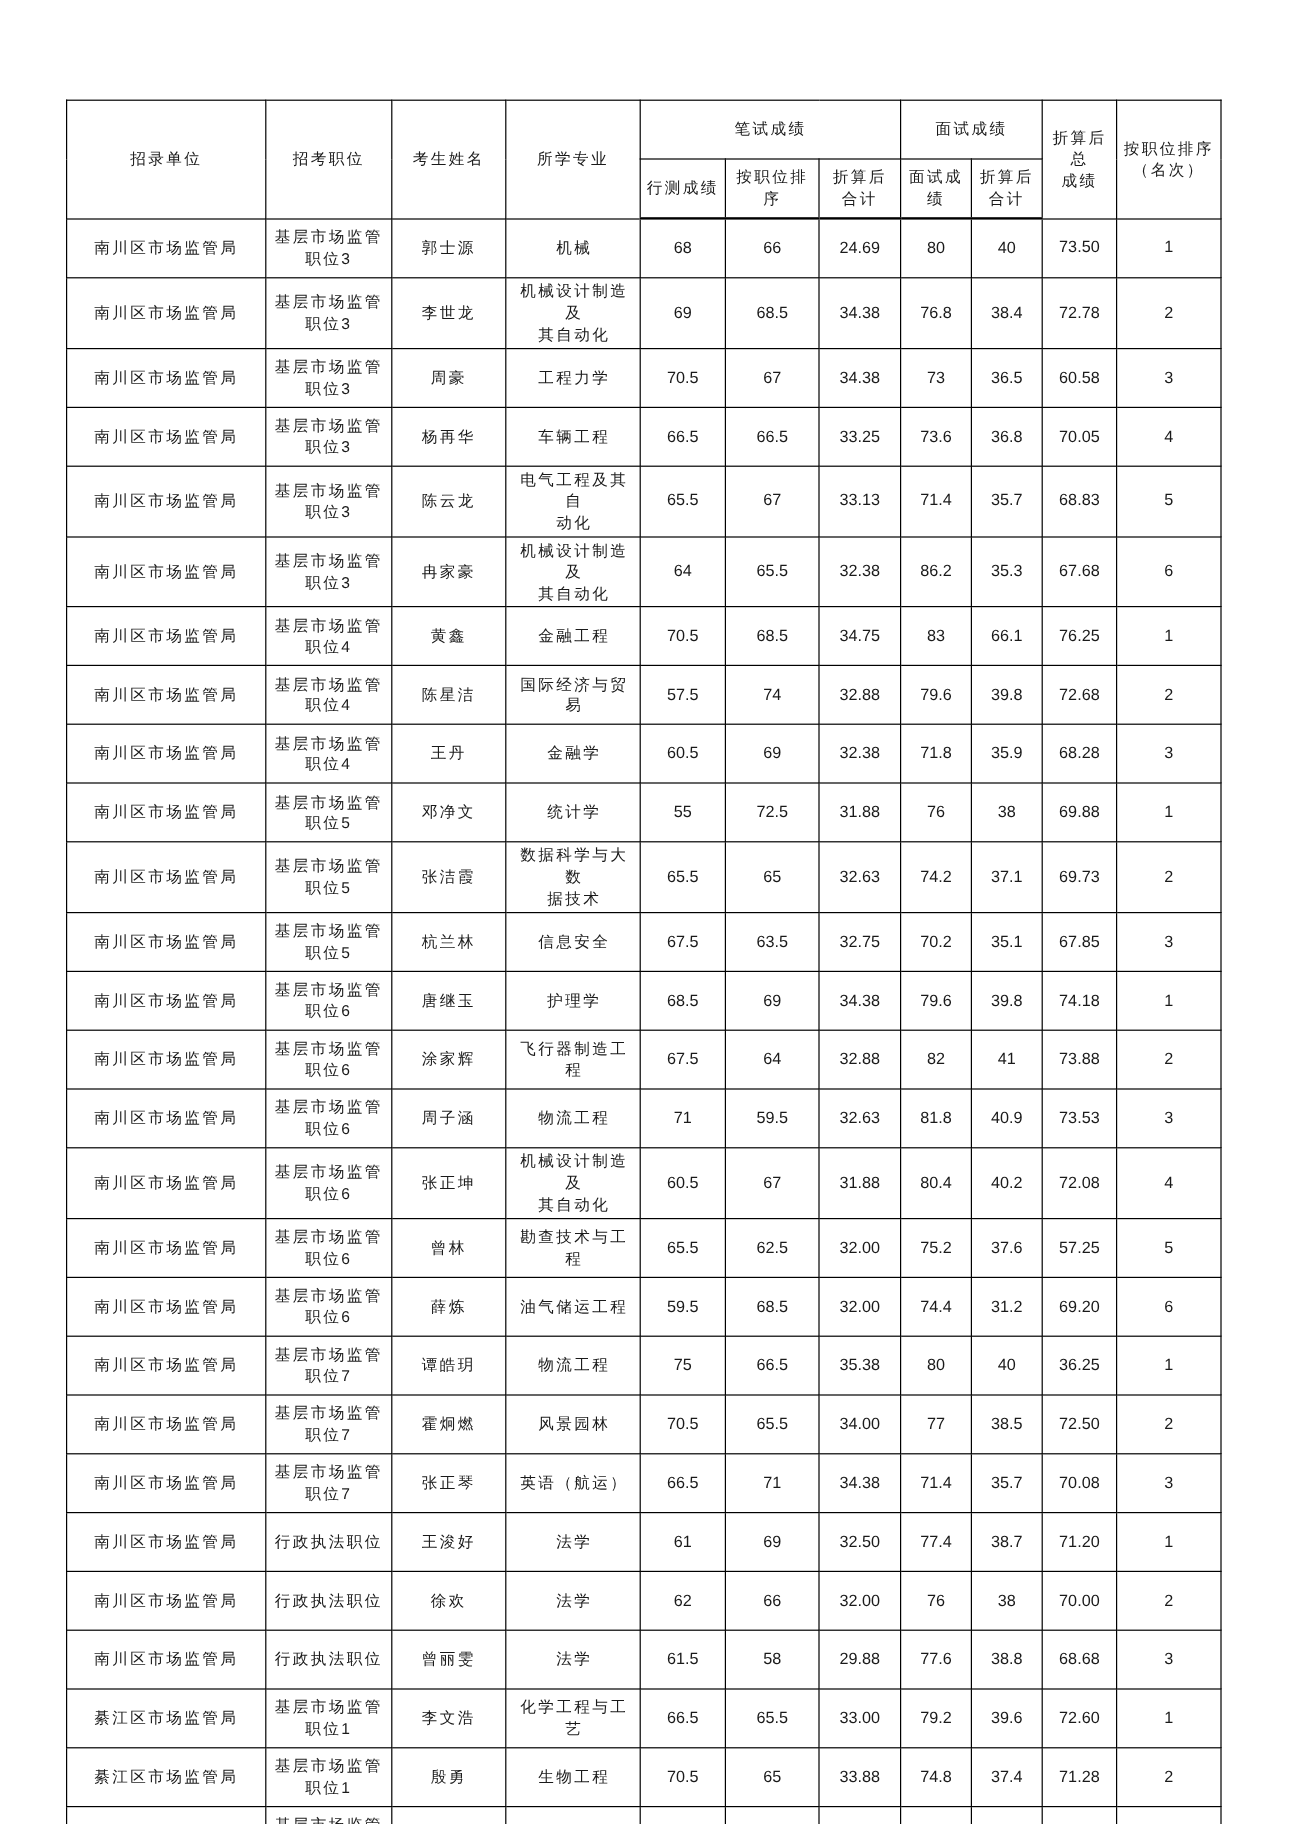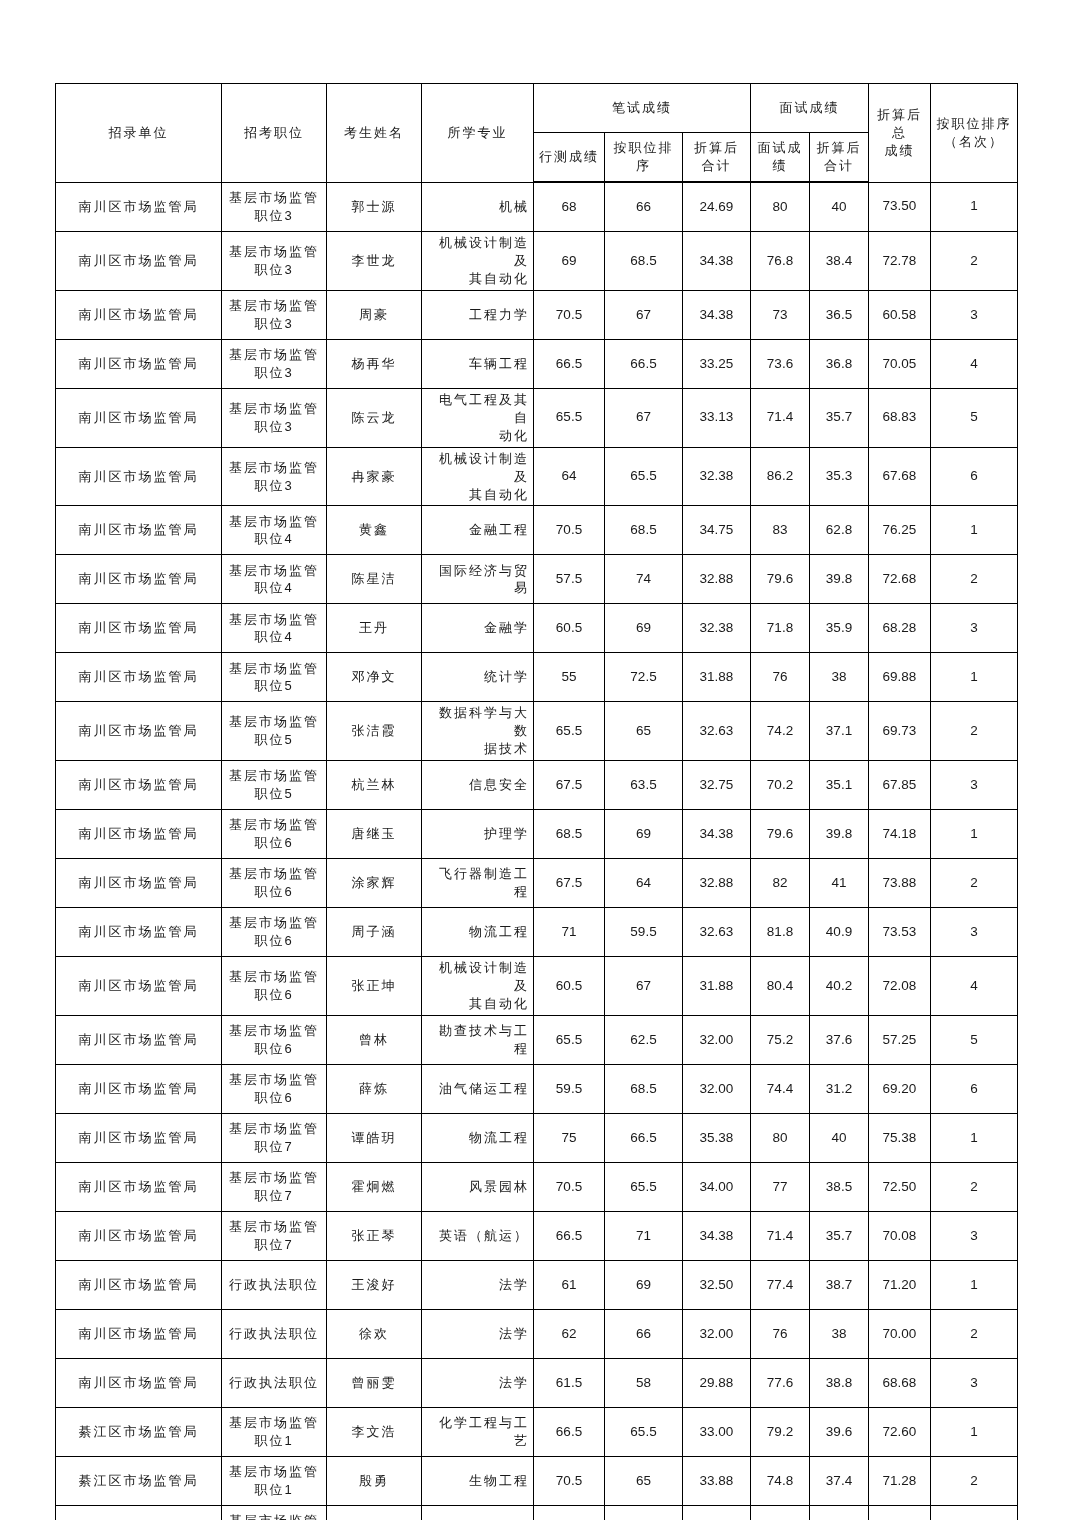--- a/index.html
+++ b/index.html
@@ -38,21 +38,21 @@
   .score-table thead th {
     letter-spacing: 2px;
     height: 44px;
   }
   .score-table thead tr:last-child th { border-bottom: 2px solid #000; }
   .score-table tbody td { height: 44px; }
   
   .score-table td.c0, .score-table td.c1, .score-table td.c2, .score-table td.c3 {
     letter-spacing: 2px;
   }
-  .score-table td.c3 { text-align: right; padding-left: 6px; }
+  .score-table td.c3 { text-align: center; padding-left: 6px; }
   
   .score-table td.c4, .score-table td.c5, .score-table td.c6, .score-table td.c7,
   .score-table td.c8, .score-table td.c9, .score-table td.c10 {
     font-size: 13.5px;
     letter-spacing: 0;
   }
 </style>
 </head>
 <body>
 
@@ -185,21 +185,21 @@
         <tr>
           <td class="c0">南川区市场监管局</td>
           <td class="c1">基层市场监管
 职位4</td>
           <td class="c2">黄鑫</td>
           <td class="c3">金融工程</td>
           <td class="c4">70.5</td>
           <td class="c5">68.5</td>
           <td class="c6">34.75</td>
           <td class="c7">83</td>
-          <td class="c8">62.8</td>
+          <td class="c8">66.1</td>
           <td class="c9">76.25</td>
           <td class="c10">1</td>
         </tr>
         <tr>
           <td class="c0">南川区市场监管局</td>
           <td class="c1">基层市场监管
 职位4</td>
           <td class="c2">陈星洁</td>
           <td class="c3">国际经济与贸易</td>
           <td class="c4">57.5</td>
@@ -356,21 +356,21 @@
           <td class="c0">南川区市场监管局</td>
           <td class="c1">基层市场监管
 职位7</td>
           <td class="c2">谭皓玥</td>
           <td class="c3">物流工程</td>
           <td class="c4">75</td>
           <td class="c5">66.5</td>
           <td class="c6">35.38</td>
           <td class="c7">80</td>
           <td class="c8">40</td>
-          <td class="c9">75.38</td>
+          <td class="c9">36.25</td>
           <td class="c10">1</td>
         </tr>
         <tr>
           <td class="c0">南川区市场监管局</td>
           <td class="c1">基层市场监管
 职位7</td>
           <td class="c2">霍炯燃</td>
           <td class="c3">风景园林</td>
           <td class="c4">70.5</td>
           <td class="c5">65.5</td>

